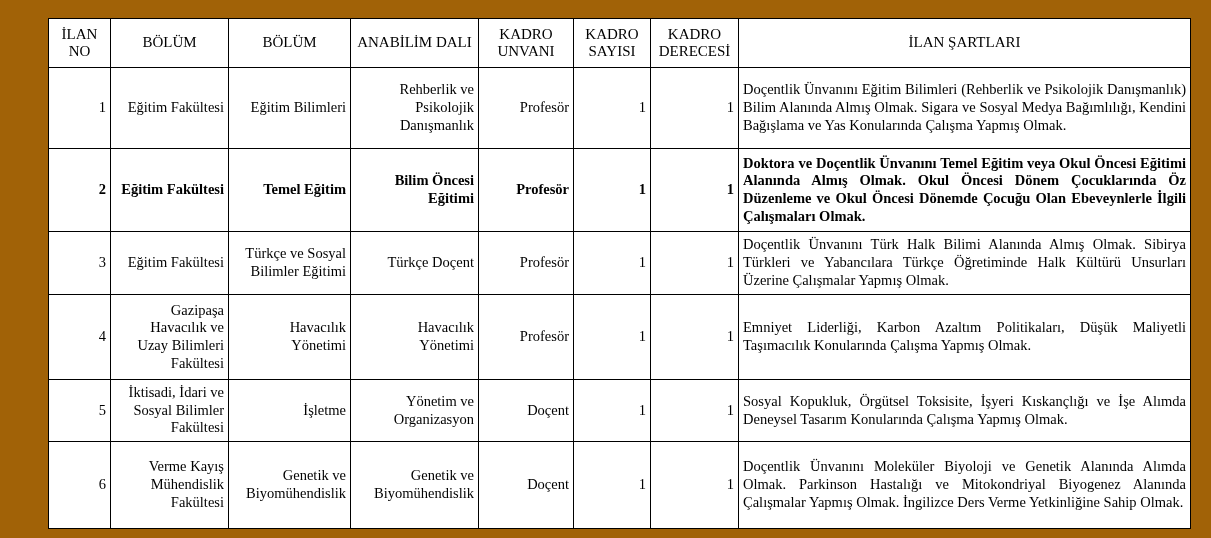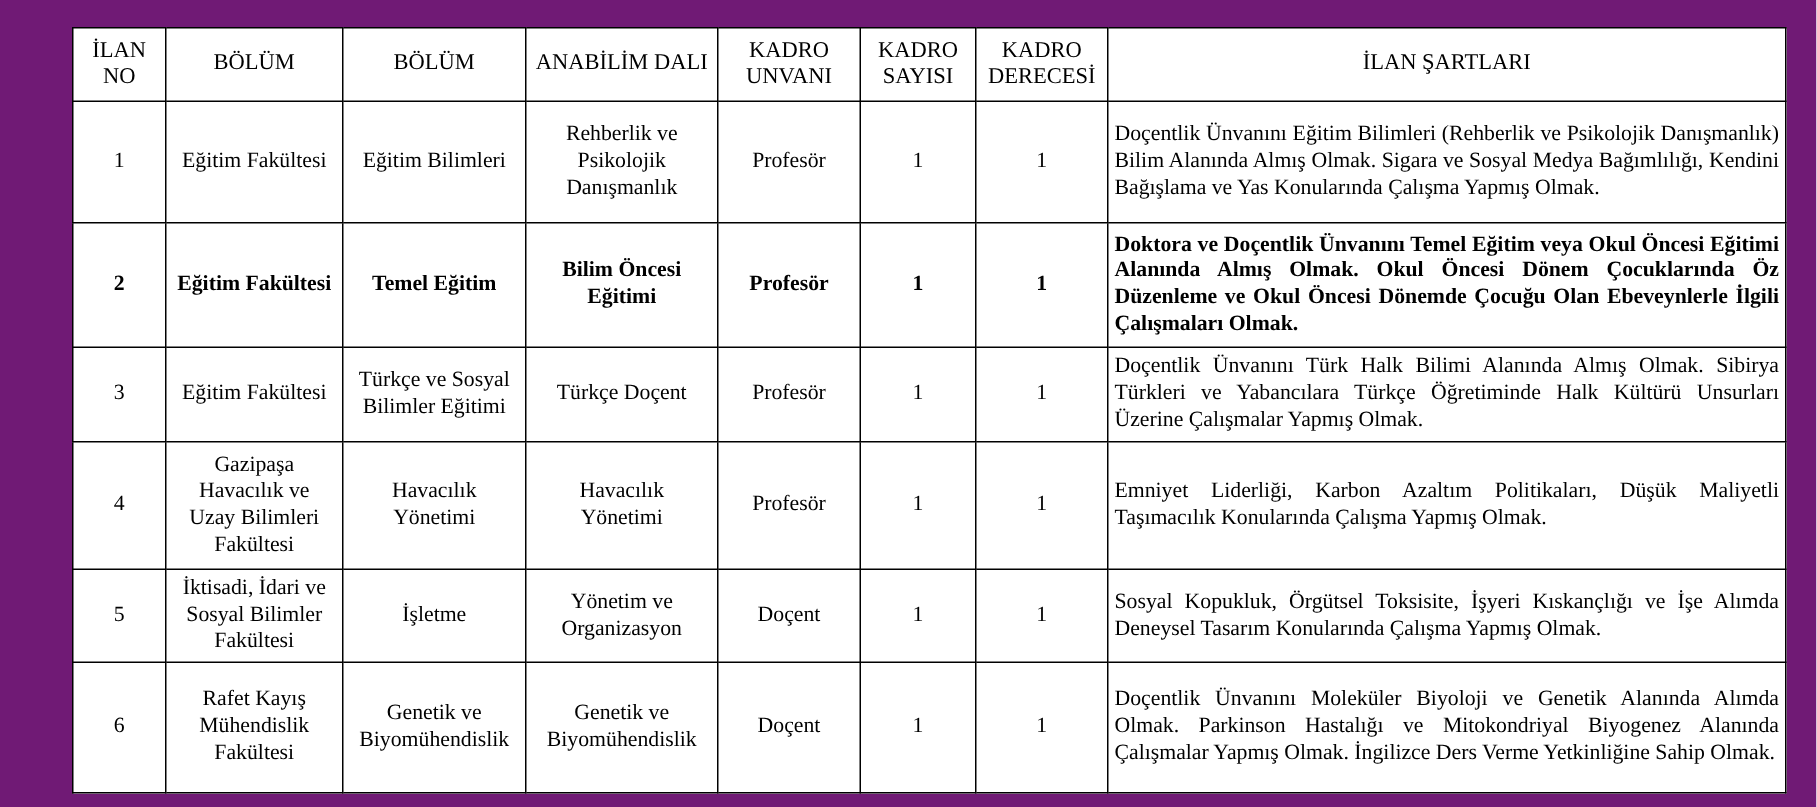--- a/index.html
+++ b/index.html
@@ -12,21 +12,21 @@
     height: 538px;
     font-family: "Liberation Serif", "DejaVu Serif", serif;
     color: #000000;
     overflow: hidden;
   }
 
   .page {
     position: relative;
     width: 1211px;
     height: 538px;
-    background: #701a75;
+    background: #a16207;
   }
 
   table.announcement-table {
     position: absolute;
     left: 48px;
     top: 18px;
     width: 1142px;
     border-collapse: collapse;
     table-layout: fixed;
     background: #ffffff;
@@ -56,21 +56,21 @@
   col.c-birim     { width: 118px; }
   col.c-bolum     { width: 122px; }
   col.c-anabilim  { width: 128px; }
   col.c-unvan     { width: 95px; }
   col.c-sayi      { width: 77px; }
   col.c-derece    { width: 88px; }
   col.c-sartlar   { width: 452px; }
 
   
   td.cell-center {
-    text-align: center;
+    text-align: right;
   }
   td.cell-conditions {
     text-align: justify;
     text-align-last: left;
     padding: 5px 7px 5px 7px;
     font-size: 14.5px;
     line-height: 1.28;
     hyphens: none;
   }
 
@@ -176,21 +176,21 @@
         <td class="cell-center nowrap-tight">İşletme</td>
         <td class="cell-center nowrap-tight">Yönetim ve
 Organizasyon</td>
         <td class="cell-center">Doçent</td>
         <td class="cell-center">1</td>
         <td class="cell-center">1</td>
         <td class="cell-conditions">Sosyal Kopukluk, Örgütsel Toksisite, İşyeri Kıskançlığı ve İşe Alımda Deneysel Tasarım Konularında Çalışma Yapmış Olmak.</td>
       </tr>
       <tr class="row-h6">
         <td class="cell-center">6</td>
-        <td class="cell-center nowrap-tight">Rafet Kayış
+        <td class="cell-center nowrap-tight">Verme Kayış
 Mühendislik
 Fakültesi</td>
         <td class="cell-center nowrap-tight">Genetik ve
 Biyomühendislik</td>
         <td class="cell-center nowrap-tight">Genetik ve
 Biyomühendislik</td>
         <td class="cell-center">Doçent</td>
         <td class="cell-center">1</td>
         <td class="cell-center">1</td>
         <td class="cell-conditions">Doçentlik Ünvanını Moleküler Biyoloji ve Genetik Alanında Alımda Olmak. Parkinson Hastalığı ve Mitokondriyal Biyogenez Alanında Çalışmalar Yapmış Olmak. İngilizce Ders Verme Yetkinliğine Sahip Olmak.</td>

